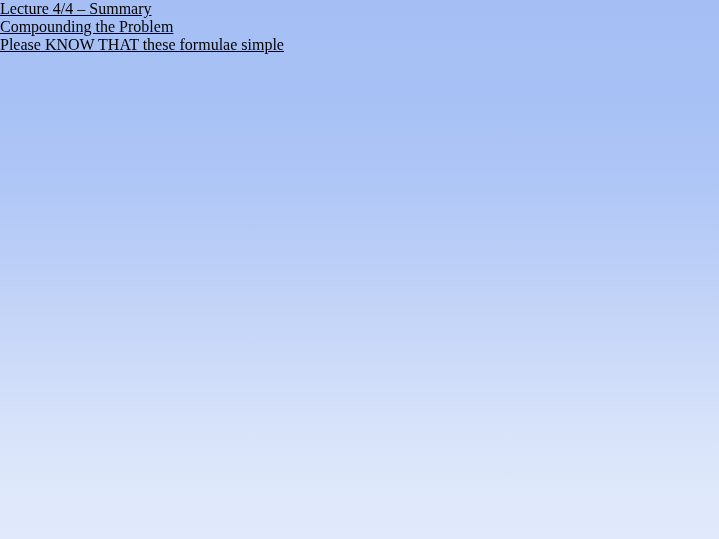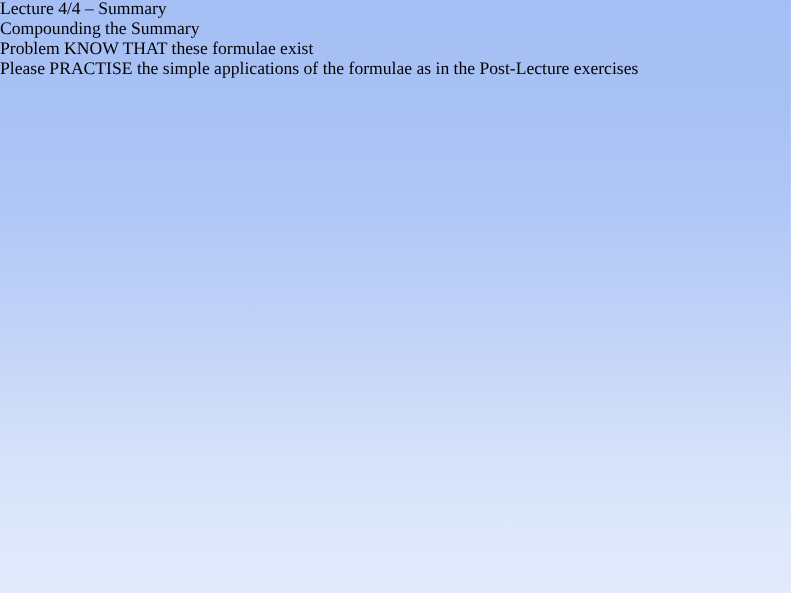--- a/index.html
+++ b/index.html
@@ -17,20 +17,21 @@
     overflow: hidden;
     background: linear-gradient(180deg,
       #a5bff4 0%,
       #a8c1f5 18%,
       #aec6f6 32%,
       #b9cdf7 46%,
       #c8d7f8 62%,
       #d6e2fa 78%,
       #dfe9fb 92%,
       #e1eafb 100%);
+    text-decoration: underline;
   }
   .sidebar {
     position: absolute;
     left: 0;
     top: 0;
     width: 86px;
     height: 539px;
     background: linear-gradient(180deg,
       #2e62f7 0%,
       #4a74f5 12%,
@@ -118,30 +119,26 @@
 <div class="slide">
 
   <div class="sidebar">
     <div class="sidebar-squares"></div>
   </div>
 
   <div class="main">
 
     <div class="slide-title">Lecture 4/4  –  Summary</div>
 
-    <div class="slide-subtitle">Compounding the Summary</div>
+    <div class="slide-subtitle">Compounding the Problem</div>
 
     <div class="bullet-list">
 
       <div class="bullet-item">
         <span class="bullet-marker"></span>
-        <span class="bullet-text">Problem KNOW THAT these formulae exist</span>
+        <span class="bullet-text">Please KNOW THAT these formulae simple</span>
       </div>
 
 
-      <div class="bullet-item">
-        <span class="bullet-marker"></span>
-        <span class="bullet-text">Please PRACTISE the simple applications of the formulae as in the Post-Lecture exercises</span>
-      </div>
 
     </div>
   </div>
 </div>
 
 </body></html>

